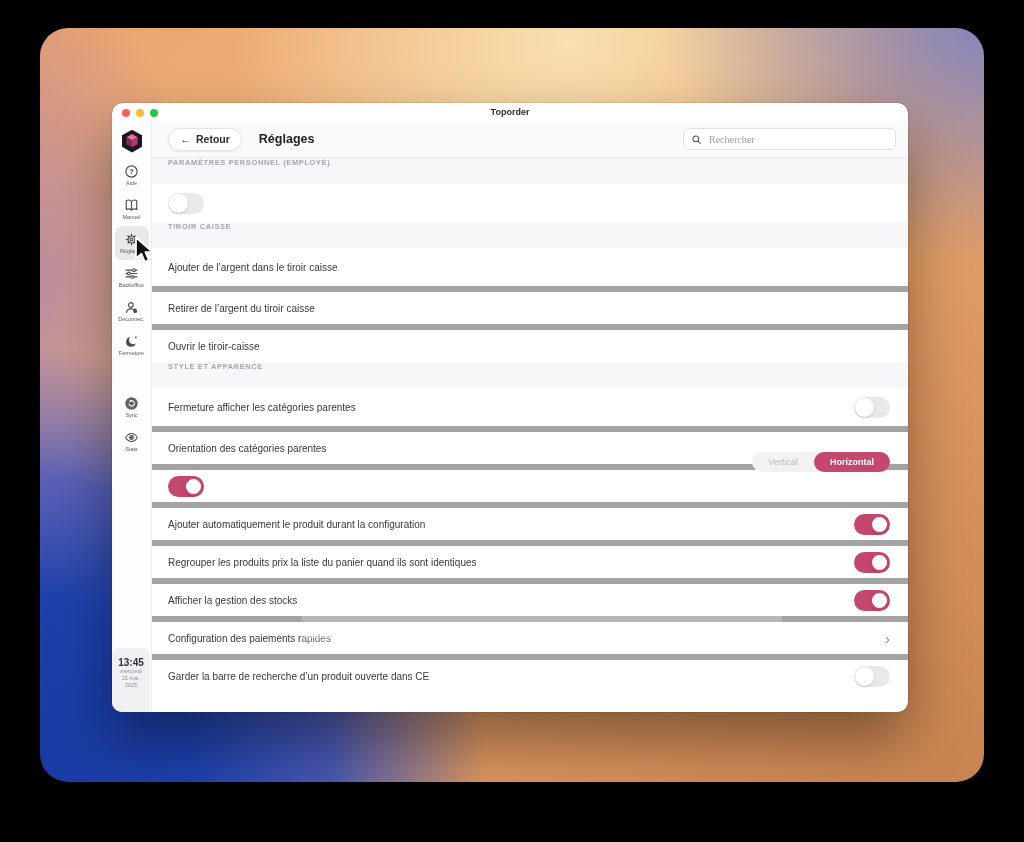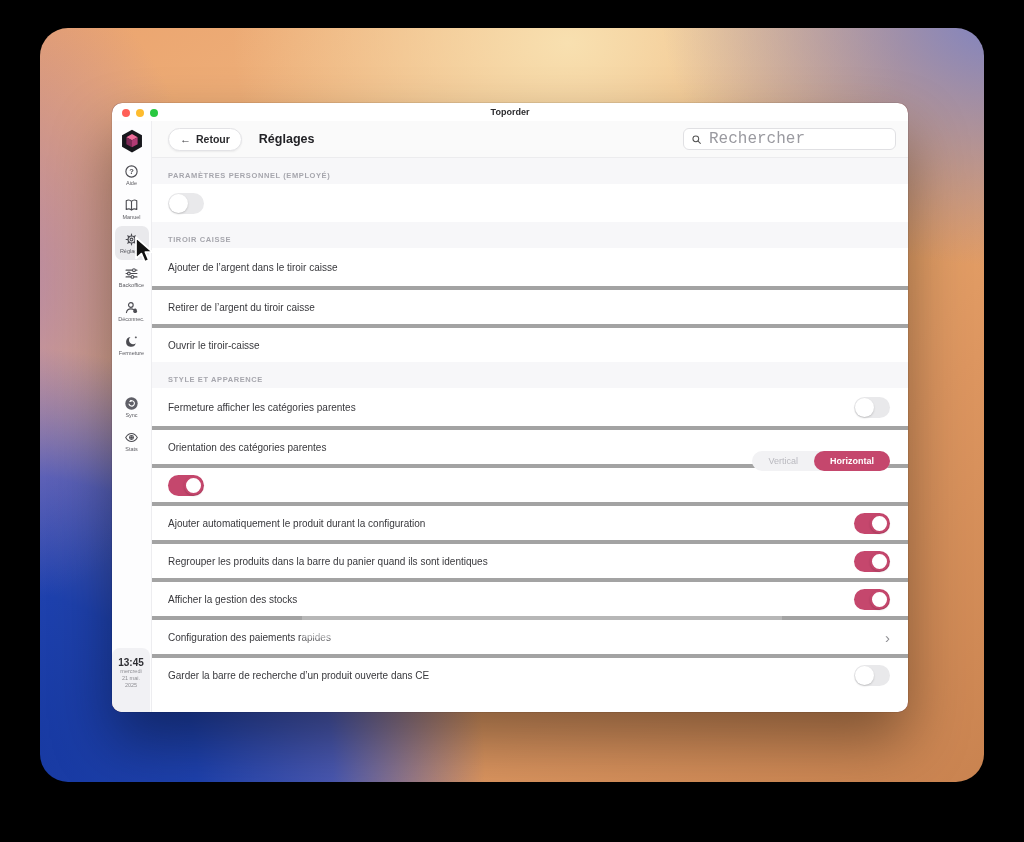--- a/index.html
+++ b/index.html
@@ -63,35 +63,35 @@
     box-shadow:0 1px 2px rgba(0,0,0,.06);cursor:pointer;
   }
   .back-arrow{font-size:11px;font-weight:400;color:#3a3a3e;}
   .page-title{font-size:12.5px;font-weight:700;color:#222226;margin-left:17px;}
   .search{
     margin-left:auto;width:213px;height:22px;background:#fff;border:1px solid #e0e0e3;border-radius:6px;
     display:flex;align-items:center;padding:0 7px;box-sizing:border-box;gap:5px;
   }
   .search svg{width:11px;height:11px;flex:0 0 auto;color:#555;}
   .search input{
-    border:none;outline:none;flex:1;font-size:16px;color:#333;background:transparent;
-    font-family:Liberation Mono, monospace;
+    border:none;outline:none;flex:1;font-size:10px;color:#333;background:transparent;
+    font-family:Liberation Serif, serif;
   }
   .search input::placeholder{color:#9a9aa0;}
   
   .content{flex:1;overflow:hidden;position:relative;background:#fff;}
   .sec{
-    height:26px;background:#f7f7f9;display:flex;align-items:flex-end;padding:0 16px 4px 16px;
+    height:26px;background:#f7f7f9;display:flex;align-items:flex-start;padding:0 16px 4px 16px;
     box-sizing:border-box;
   }
   .sec span{font-size:7.5px;font-weight:600;letter-spacing:.6px;color:#a6a6ad;text-transform:uppercase;}
   .row{
     height:38px;display:flex;align-items:center;padding:0 18px 0 16px;box-sizing:border-box;background:#fff;
   }
-  .row + .row{border-top:4px solid #a3a3a3;}
+  .row + .row{border-top:6px solid #a3a3a3;}
   .row .lbl{font-size:10px;color:#38383c;flex:1;padding-right:10px;}
   
   .toggle{width:36px;height:21px;border-radius:11px;position:relative;flex:0 0 auto;cursor:pointer;}
   .toggle.off{background:#e9e9eb;}
   .toggle.on{background:var(--accent);}
   .toggle .knob{
     position:absolute;top:1px;width:19px;height:19px;border-radius:50%;background:#fff;box-sizing:border-box;
     box-shadow:0 1px 2px rgba(0,0,0,.18);
   }
   .toggle.off .knob{left:1px;}
@@ -289,21 +289,21 @@
               <div class="knob"></div>
             </div>
           </div>
           <div class="row">
             <span class="lbl">Ajouter automatiquement le produit durant la configuration</span>
             <div class="toggle on">
               <div class="knob"></div>
             </div>
           </div>
           <div class="row">
-            <span class="lbl">Regrouper les produits dans la barre du panier quand ils sont identiques</span>
+            <span class="lbl">Regrouper les produits prix la liste du panier quand ils sont identiques</span>
             <div class="toggle on">
               <div class="knob"></div>
             </div>
           </div>
           <div class="row">
             <span class="lbl">Afficher la gestion des stocks</span>
             <div class="toggle on">
               <div class="knob"></div>
             </div>
           </div>

